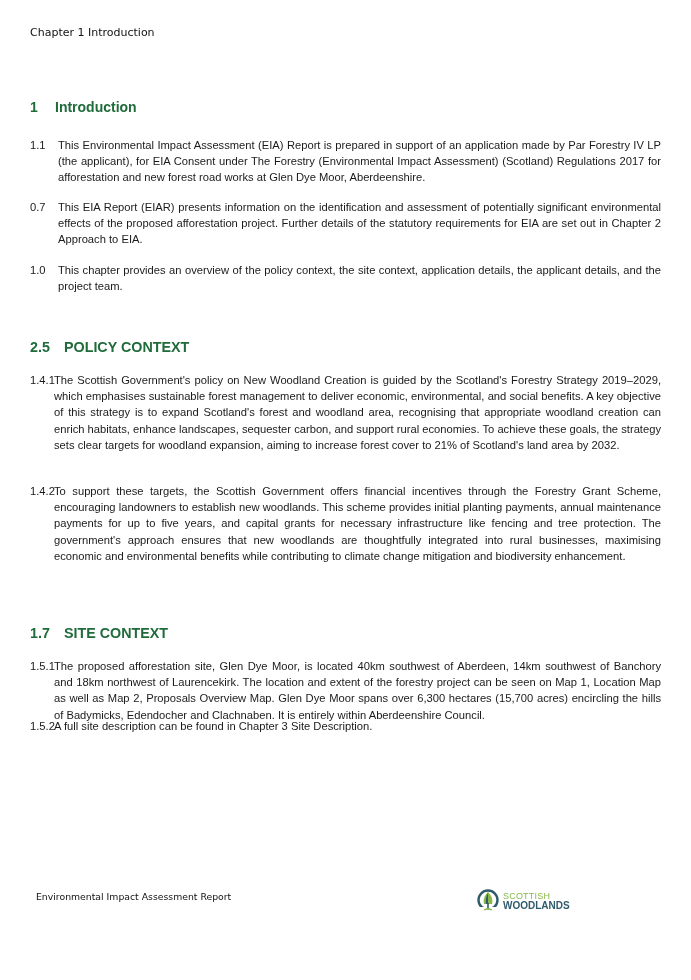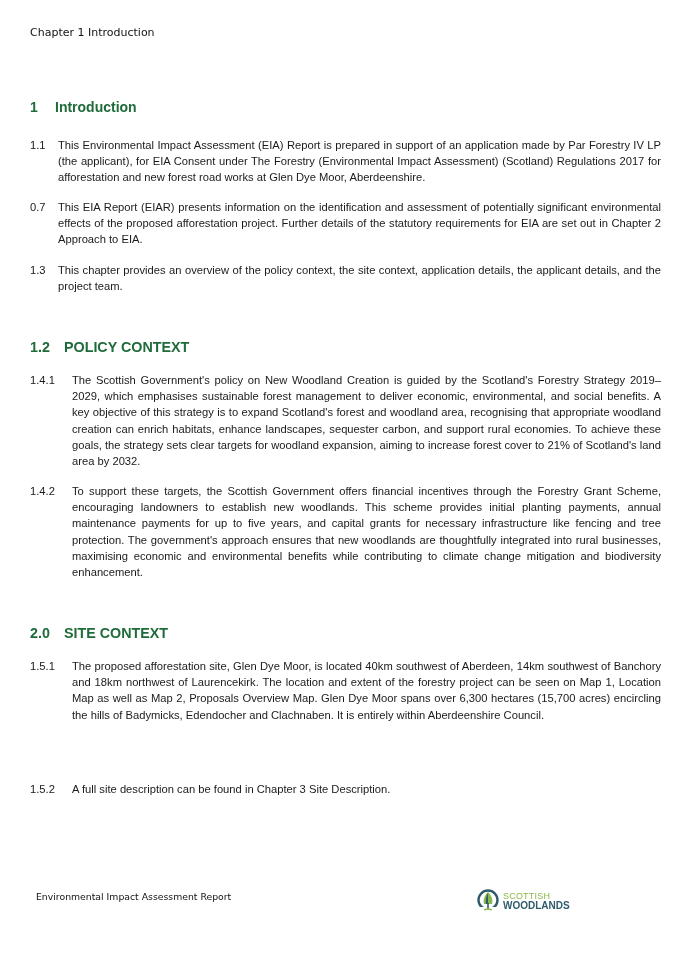--- a/index.html
+++ b/index.html
@@ -18,21 +18,21 @@
     position: absolute; left: 30px;
     font-family: "Liberation Sans", sans-serif; font-weight: bold; font-size: 14.3px; color: #1f6b3a;
   }
   .h2 .num { display: inline-block; width: 34px; }
   .para {
     position: absolute; left: 30px; width: 631px;
     font-family: "Liberation Sans", sans-serif; font-size: 11.2px; line-height: 16.2px; color: #1a1a1a;
   }
   .para .pnum { position: absolute; left: 0; top: 0; }
   .para .ptext { margin-left: 28px; text-align: justify; text-align-last: left; }
-  .para.deep .ptext { margin-left: 42px; }
+  .para.deep .ptext { margin-left: 24px; }
   .footer-left {
     position: absolute; left: 36px; top: 889px;
     font-family: "DejaVu Sans", sans-serif; font-size: 9.3px; line-height: 16px; color: #111;
   }
   .logo {
     position: absolute; left: 477px; top: 888px; display: flex; align-items: center;
   }
   .logo svg { display: block; }
   .logo-text {
     margin-left: 4px; font-family: "Liberation Sans", sans-serif; line-height: 10px;
@@ -59,48 +59,48 @@
     <span class="pnum">1.1</span>
     <div class="ptext">This Environmental Impact Assessment (EIA) Report is prepared in support of an application made by Par Forestry IV LP (the applicant), for EIA Consent under The Forestry (Environmental Impact Assessment) (Scotland) Regulations 2017 for afforestation and new forest road works at Glen Dye Moor, Aberdeenshire.</div>
   </div>
 
   <div class="para" style="top:199px;">
     <span class="pnum">0.7</span>
     <div class="ptext">This EIA Report (EIAR) presents information on the identification and assessment of potentially significant environmental effects of the proposed afforestation project.  Further details of the statutory requirements for EIA are set out in Chapter 2 Approach to EIA.</div>
   </div>
 
   <div class="para" style="top:262px;">
-    <span class="pnum">1.3</span>
+    <span class="pnum">1.0</span>
     <div class="ptext">This chapter provides an overview of the policy context, the site context, application details, the applicant details, and the project team.</div>
   </div>
 
   <div class="h2" style="top:339px;">
-    <span class="num">1.2</span><span>POLICY CONTEXT</span>
+    <span class="num">2.5</span><span>POLICY CONTEXT</span>
   </div>
 
   <div class="para deep" style="top:372px;">
     <span class="pnum">1.4.1</span>
     <div class="ptext">The Scottish Government's policy on New Woodland Creation is guided by the Scotland's Forestry Strategy 2019–2029, which emphasises sustainable forest management to deliver economic, environmental, and social benefits. A key objective of this strategy is to expand Scotland's forest and woodland area, recognising that appropriate woodland creation can enrich habitats, enhance landscapes, sequester carbon, and support rural economies. To achieve these goals, the strategy sets clear targets for woodland expansion, aiming to increase forest cover to 21% of Scotland's land area by 2032.</div>
   </div>
 
   <div class="para deep" style="top:483px;">
     <span class="pnum">1.4.2</span>
     <div class="ptext">To support these targets, the Scottish Government offers financial incentives through the Forestry Grant Scheme, encouraging landowners to establish new woodlands. This scheme provides initial planting payments, annual maintenance payments for up to five years, and capital grants for necessary infrastructure like fencing and tree protection. The government's approach ensures that new woodlands are thoughtfully integrated into rural businesses, maximising economic and environmental benefits while contributing to climate change mitigation and biodiversity enhancement.</div>
   </div>
 
   <div class="h2" style="top:625px;">
-    <span class="num">2.0</span><span>SITE CONTEXT</span>
+    <span class="num">1.7</span><span>SITE CONTEXT</span>
   </div>
 
   <div class="para deep" style="top:658px;">
     <span class="pnum">1.5.1</span>
     <div class="ptext">The proposed afforestation site, Glen Dye Moor, is located 40km southwest of Aberdeen, 14km southwest of Banchory and 18km northwest of Laurencekirk. The location and extent of the forestry project can be seen on Map 1, Location Map as well as Map 2, Proposals Overview Map.  Glen Dye Moor spans over 6,300 hectares (15,700 acres) encircling the hills of Badymicks, Edendocher and Clachnaben.  It is entirely within Aberdeenshire Council.</div>
   </div>
 
-  <div class="para deep" style="top:781px;">
+  <div class="para deep" style="top:718px;">
     <span class="pnum">1.5.2</span>
     <div class="ptext">A full site description can be found in Chapter 3 Site Description.</div>
   </div>
 
   <div class="footer-left">
     <div>Environmental Impact Assessment Report</div>
   </div>
 
   <div class="logo">
     <svg width="22" height="26" viewBox="0 0 22 26">

